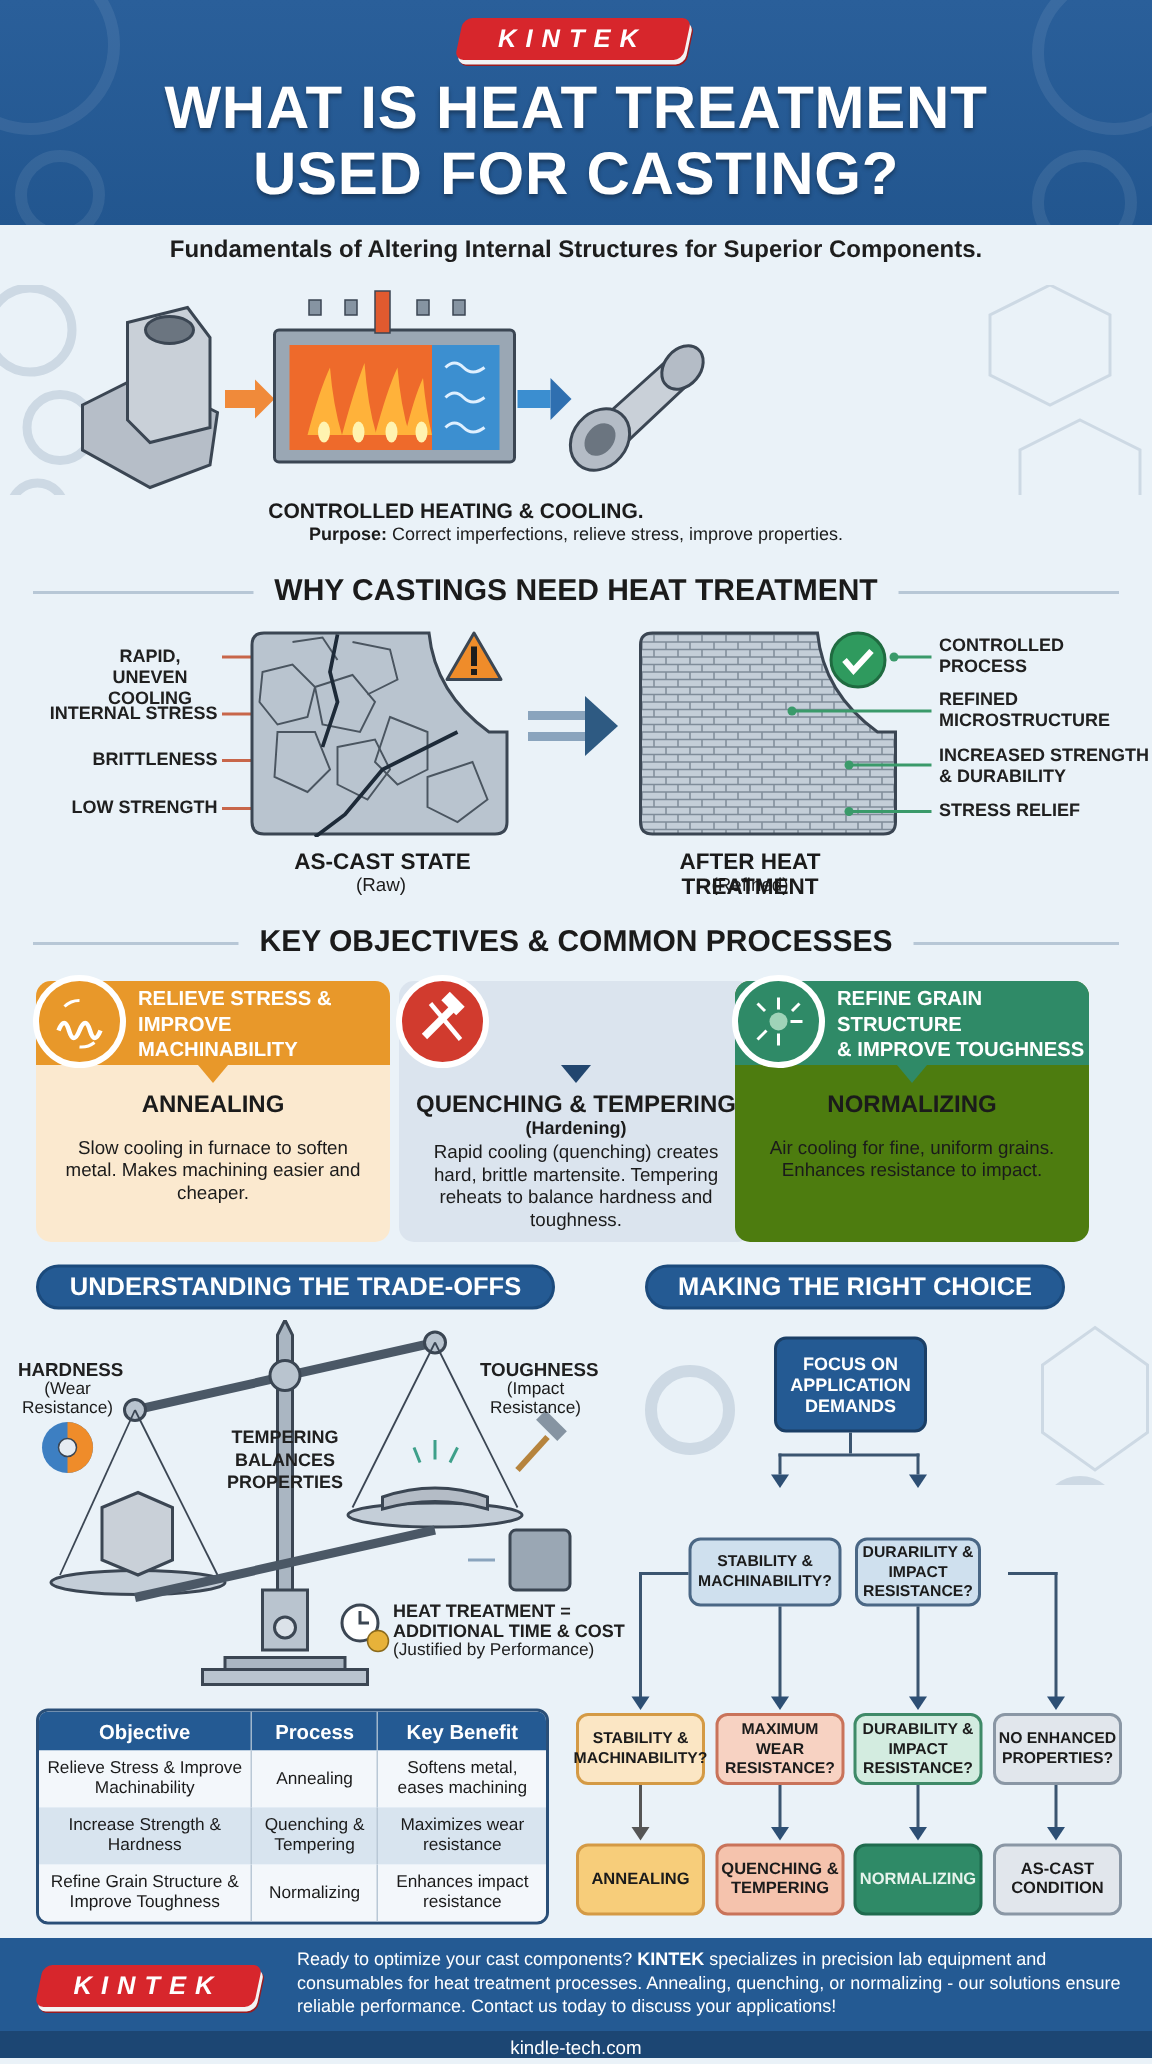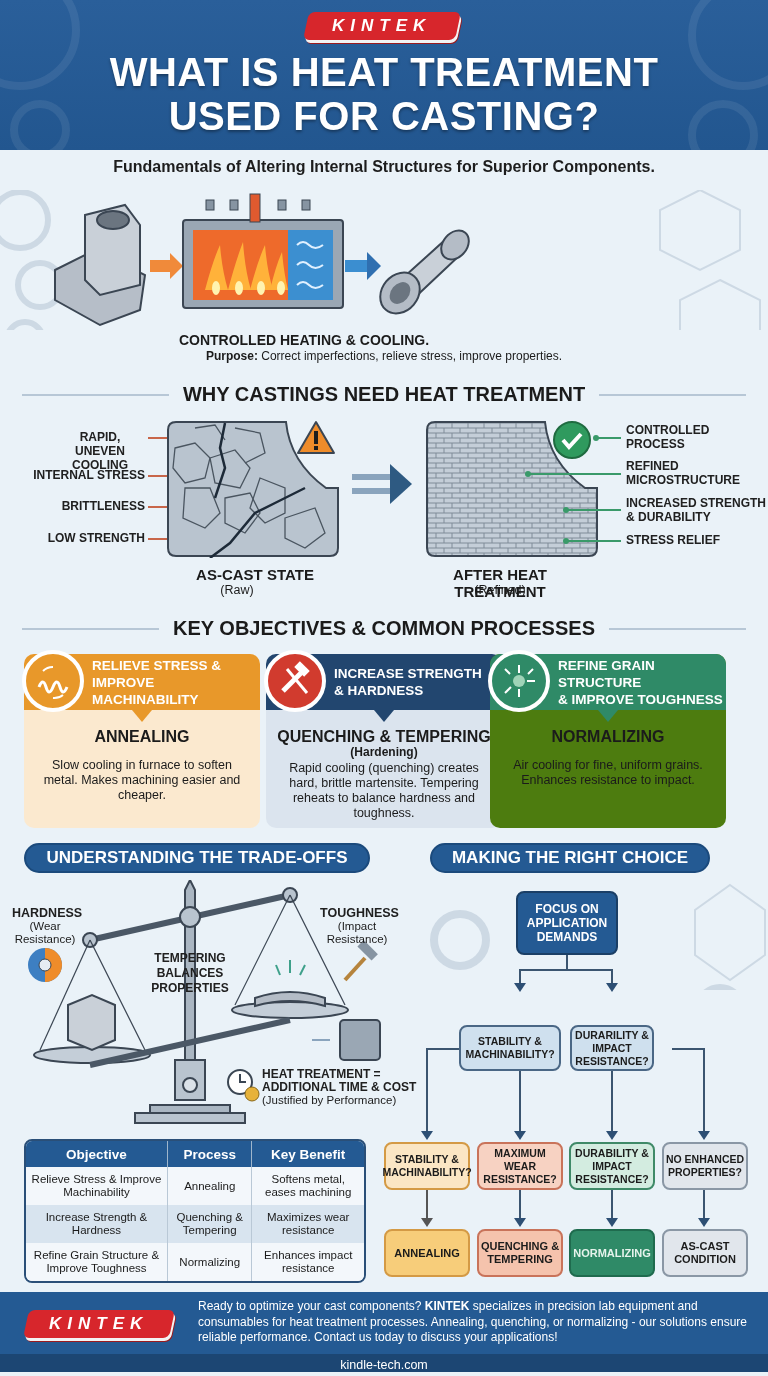--- a/index.html
+++ b/index.html
@@ -197,21 +197,21 @@
     <div>REFINED</div>
     <div>MICROSTRUCTURE</div>
   </div>
 <div class="lab" style="left:626px;top:496px">
     <div>INCREASED STRENGTH</div>
     <div>&amp; DURABILITY</div>
   </div>
 <div class="lab" style="left:626px;top:533px">STRESS RELIEF</div>
 
 <div class="caption-b" style="left:175px;top:566px;width:160px">AS-CAST STATE</div>
-<div class="caption-s" style="left:157px;top:583px;width:160px">(Raw)</div>
+<div class="caption-s" style="left:174px;top:583px;width:160px">(Raw)</div>
 <div class="caption-b" style="left:410px;top:566px;width:180px">AFTER HEAT TREATMENT</div>
 <div class="caption-s" style="left:410px;top:583px;width:180px">(Refined)</div>
 
 <div class="sec-head" style="top:617px">
   <div class="line"></div>
   <div class="txt">KEY OBJECTIVES &amp; COMMON PROCESSES</div>
   <div class="line"></div>
 </div>
 
 <div class="card" style="left:24px;background:#fbe9cf">
@@ -227,26 +227,20 @@
         <path d="M6,26 q4,-10 7,0 t7,0 t7,0 t7,0" fill="none" stroke="#fff" stroke-width="3"></path>
         <path d="M10,10 a14,14 0 0 1 10,-4" fill="none" stroke="#fff" stroke-width="2"></path>
         <path d="M30,34 a14,14 0 0 1 -10,3" fill="none" stroke="#fff" stroke-width="2"></path>
       </svg>
   </div>
   <div class="ptitle">ANNEALING</div>
   <div class="pdesc" style="top:104px">Slow cooling in furnace to soften metal. Makes machining easier and cheaper.</div>
 </div>
 
 <div class="card" style="left:266px;background:#dbe4ee">
-  <div class="band" style="background:#22466f">
-      <div>
-        <div>INCREASE STRENGTH</div>
-        <div>&amp; HARDNESS</div>
-      </div>
-    </div>
   <div class="notch" style="border-top:12px solid #22466f"></div>
   <div class="circ" style="background:#d13b2e">
     <svg width="40" height="40">
         <path d="M8,30 L26,12" stroke="#fff" stroke-width="5"></path>
         <rect x="20" y="4" width="14" height="8" fill="#fff" transform="rotate(45 27 8)"></rect>
         <path d="M12,8 L32,32" stroke="#fff" stroke-width="3"></path>
       </svg>
   </div>
   <div class="ptitle">QUENCHING &amp; TEMPERING</div>
   <div class="psub" style="top:91px;font-size:12px">(Hardening)</div>

